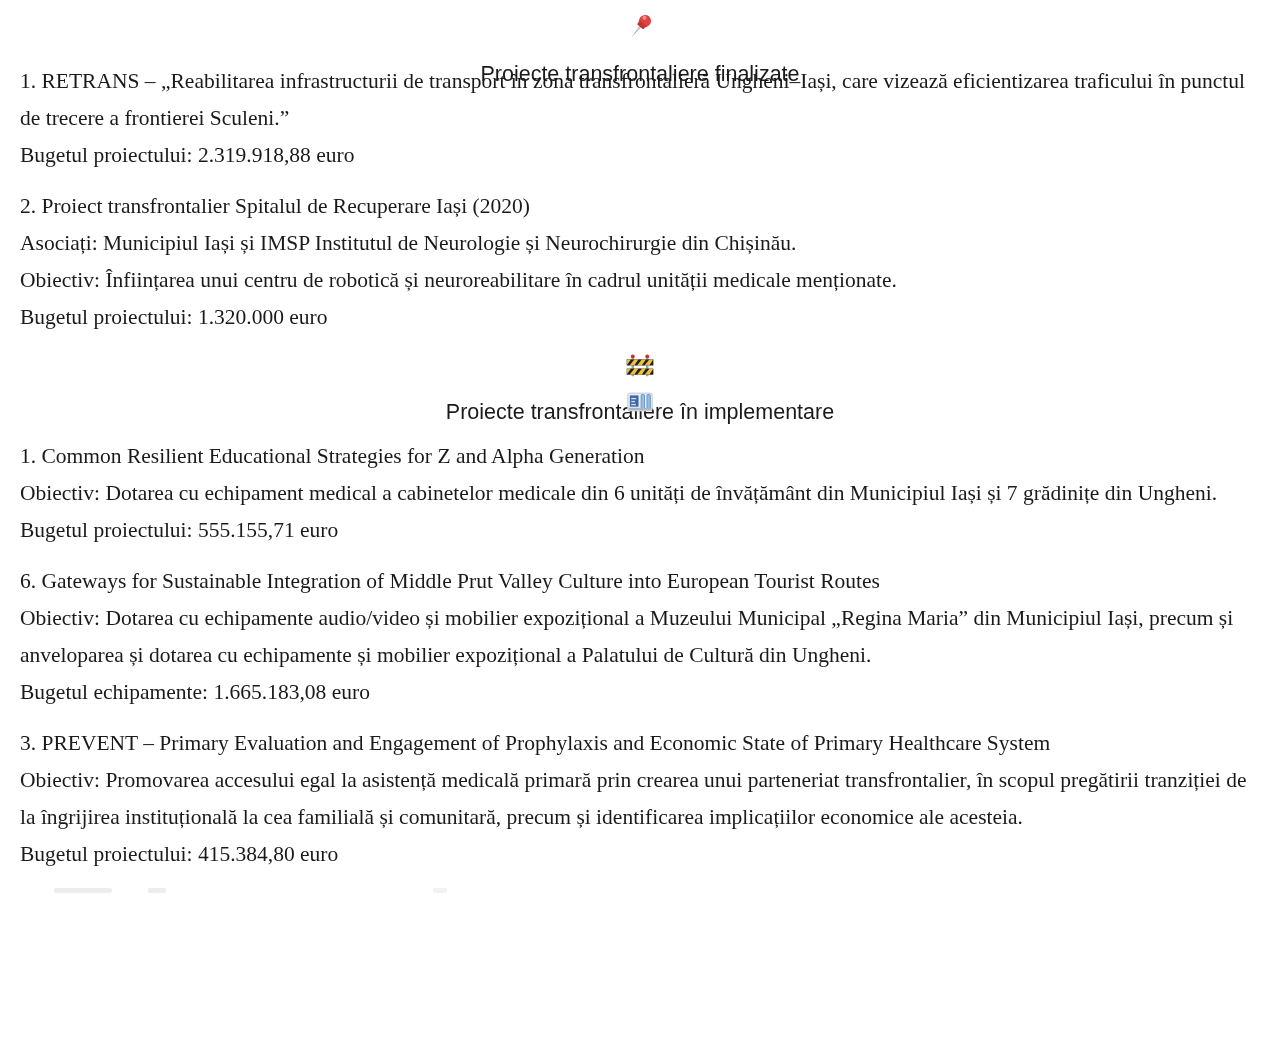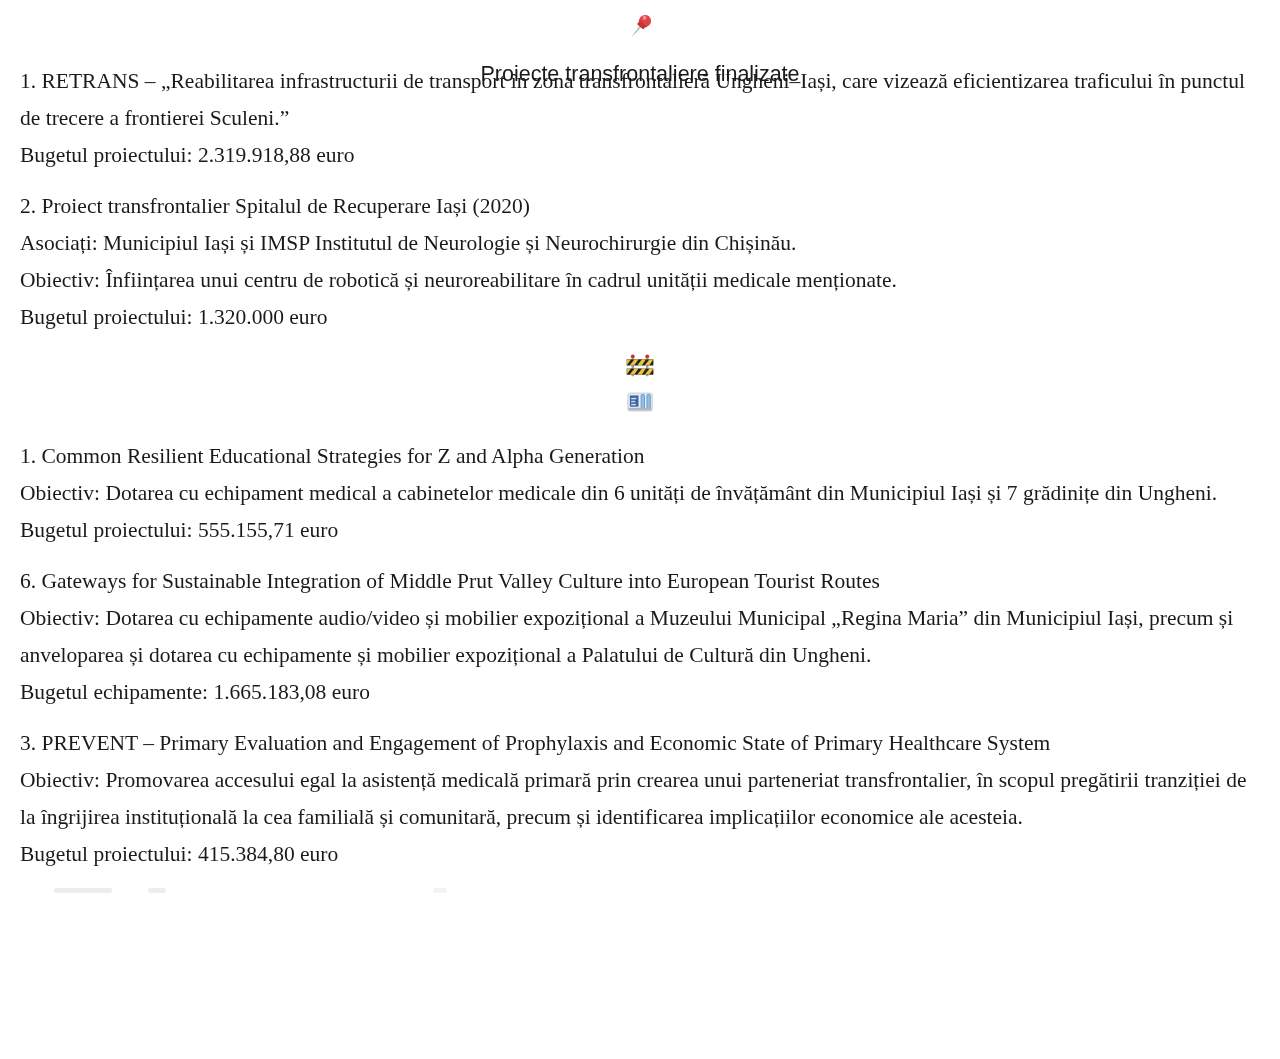--- a/index.html
+++ b/index.html
@@ -108,20 +108,21 @@
           </g>
           <g>
             <rect x="2" y="20" width="28" height="6.2" fill="#f2c230" stroke="#6b6b6b" stroke-width="0.6"></rect>
             <polygon points="2,26.2 6.2,20 10,20 5,26.2" fill="#1f1f1f"></polygon>
             <polygon points="10,26.2 14.2,20 18,20 13,26.2" fill="#1f1f1f"></polygon>
             <polygon points="18,26.2 22.2,20 26,20 21,26.2" fill="#1f1f1f"></polygon>
             <polygon points="26,26.2 30,20.4 30,26.2" fill="#1f1f1f"></polygon>
           </g>
         </svg>
       </span>
+      <span>Proiecte transfrontaliere în implementare</span>
     </div>
     <div class="hline">
       <span class="icon">
         <svg viewBox="0 0 32 32" aria-hidden="true">
           <rect x="3" y="6.5" width="26" height="19" rx="2" fill="#e8edf2" stroke="#c2c9d2" stroke-width="1"></rect>
           <rect x="5.2" y="9" width="9.2" height="12" fill="#3a66a8"></rect>
           <rect x="6.6" y="11.6" width="5.4" height="1.5" fill="#cfe0f2"></rect>
           <rect x="6.6" y="14.8" width="4.2" height="1.5" fill="#cfe0f2"></rect>
           <rect x="6.6" y="18" width="5" height="1.5" fill="#cfe0f2"></rect>
           <rect x="17.2" y="8" width="3.6" height="16" rx="1" fill="#8fc1e8" stroke="#5b87b3" stroke-width="0.8"></rect>

